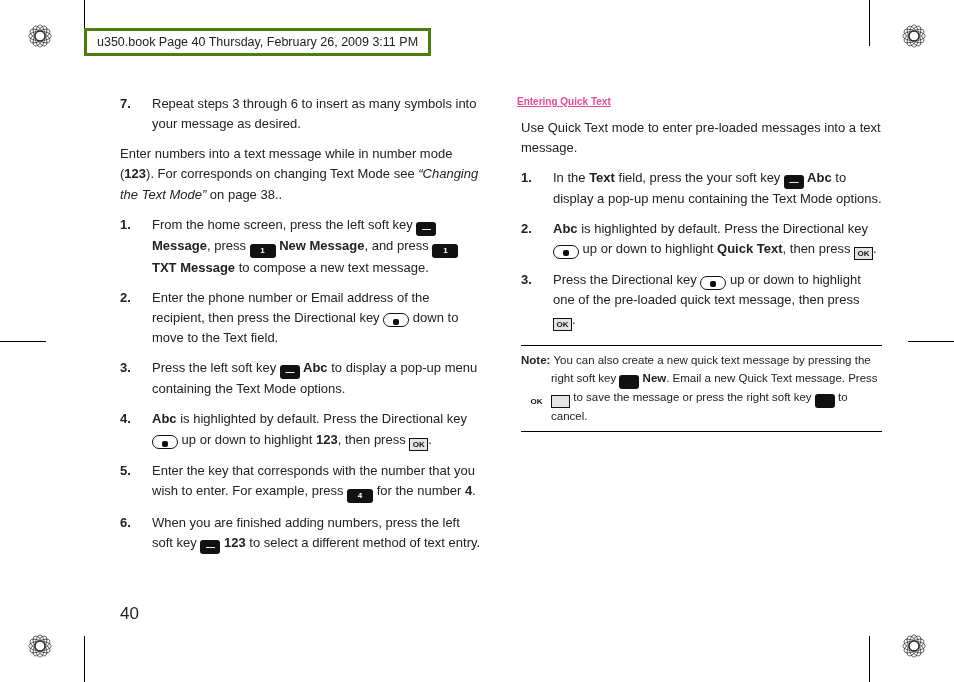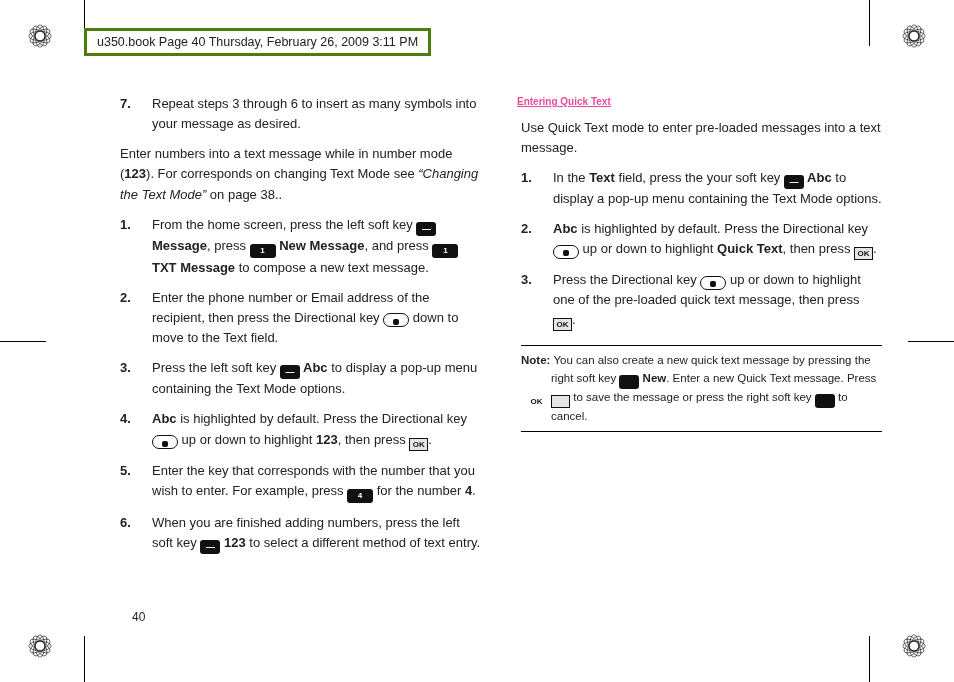--- a/index.html
+++ b/index.html
@@ -55,21 +55,21 @@
   .key.ok   { background: #e5e5e5; color: #111; border: 1px solid #111; width: 19px; border-radius: 0; height: 13px; line-height: 11px; }
   .key.dir  { background: #fff; border: 1px solid #111; border-radius: 8px; width: 26px; height: 14px; }
   .key.dir::after { content: ""; display: block; width: 6px; height: 6px; border-radius: 2px; background: #111; margin: 3px auto 0; }
   .key.num  { width: 26px; }
 
   
   .note-wrap { border-top: 1px solid #000; border-bottom: 1px solid #000; padding: 6px 0; margin-top: 14px; font-size: 11.5px; line-height: 1.5; }
   .note-wrap b.lead { font-weight: 700; }
   .note-body { display: block; padding-left: 30px; text-indent: -30px; }
 
-  .folio { position: absolute; left: 132px; bottom: 58px; font-size: 12px; }
+  .folio { position: absolute; left: 120px; bottom: 58px; font-size: 17px; }
 </style>
 </head>
 <body>
 
 <div class="page">
 
   <div class="crop h crop-left"></div>
   <div class="crop h crop-right"></div>
   <div class="crop v crop-top-l"></div>
   <div class="crop v crop-top-r"></div>
@@ -175,20 +175,20 @@
         <li>
           <b>Abc</b><span> is highlighted by default. Press the Directional key </span><span class="key dir"></span><span> up or down to highlight </span><b>Quick Text</b><span>, then press </span><span class="key ok">OK</span><span>.</span>
         </li>
         <li>
           <span>Press the Directional key </span><span class="key dir"></span><span> up or down to highlight one of the pre-loaded quick text message, then press </span><span class="key ok">OK</span><span>.</span>
         </li>
       </ol>
 
       <div class="note-wrap">
         <span class="note-body">
-          <b class="lead">Note:</b><span> You can also create a new quick text message by pressing the right soft key </span><span class="key soft"></span><b> New</b><span>. Enter a new Quick Text message. Press </span><span class="key ok">OK</span><span> to save the message or press the right soft key </span><span class="key soft"></span><span> to cancel.</span>
+          <b class="lead">Note:</b><span> You can also create a new quick text message by pressing the right soft key </span><span class="key soft"></span><b> New</b><span>. Email a new Quick Text message. Press </span><span class="key ok">OK</span><span> to save the message or press the right soft key </span><span class="key soft"></span><span> to cancel.</span>
         </span>
       </div>
     </div>
   </div>
 
   <div class="folio">40</div>
 </div>
 
 </body></html>

